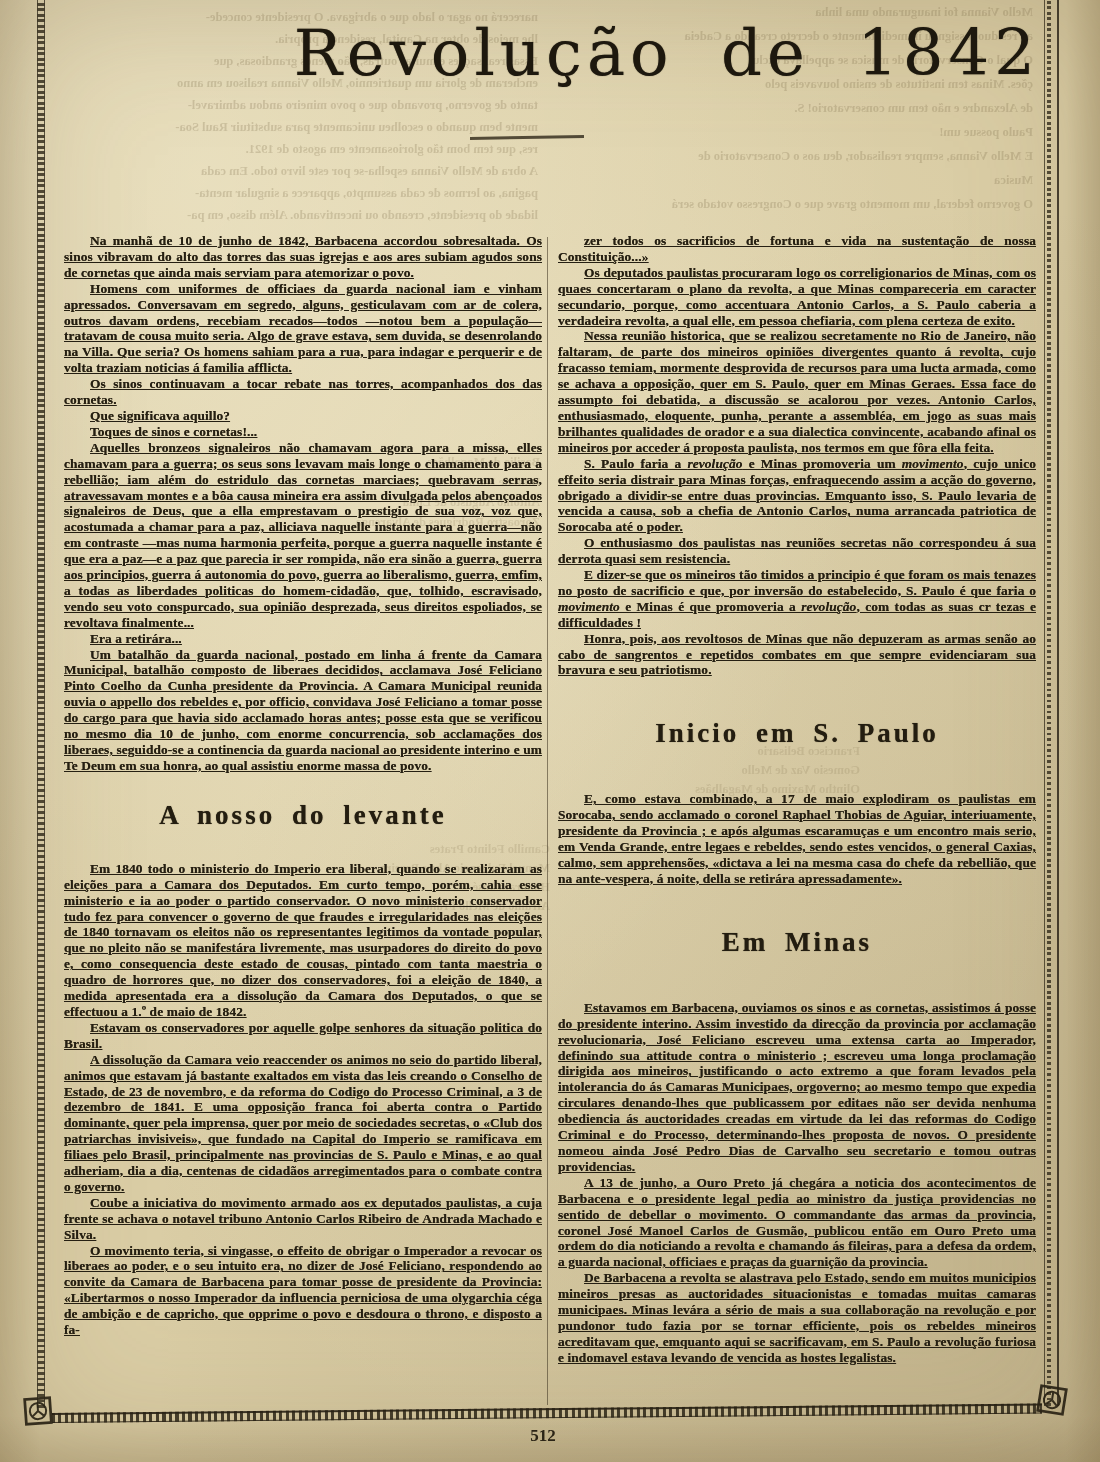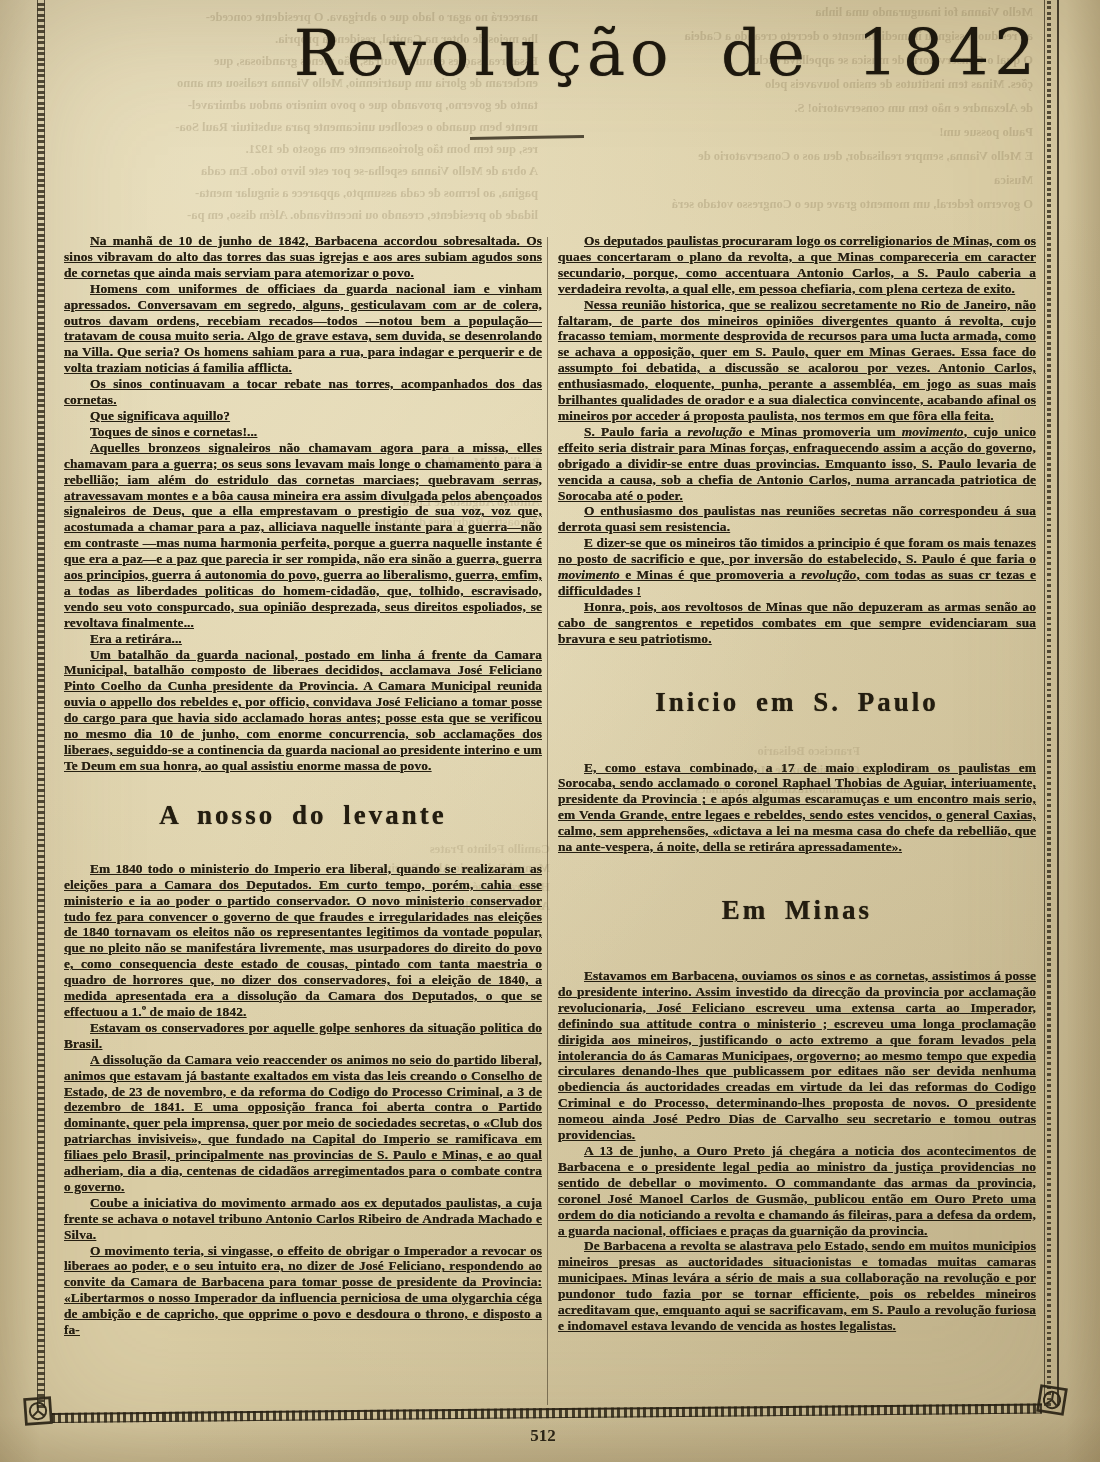--- a/index.html
+++ b/index.html
@@ -205,20 +205,21 @@
         <p>Era a retirára...</p>
         <p>Um batalhão da guarda nacional, postado em linha á frente da Camara Municipal, batalhão composto de liberaes decididos, acclamava José Feliciano Pinto Coelho da Cunha presidente da Provincia. A Camara Municipal reunida ouvia o appello dos rebeldes e, por officio, convidava José Feliciano a tomar posse do cargo para que havia sido acclamado horas antes; posse esta que se verificou no mesmo dia 10 de junho, com enorme concurrencia, sob acclamações dos liberaes, seguiddo-se a continencia da guarda nacional ao presidente interino e um Te Deum em sua honra, ao qual assistiu enorme massa de povo.</p>
         <h2>A nosso do levante</h2>
         <p>Em 1840 todo o ministerio do Imperio era liberal, quando se realizaram as eleições para a Camara dos Deputados.  Em curto tempo, porém, cahia esse ministerio e ia ao poder o partido conservador.  O novo ministerio conservador tudo fez para convencer o governo de que fraudes e irregularidades nas eleições de 1840 tornavam os eleitos não os representantes legitimos da vontade popular, que no pleito não se manifestára livremente, mas usurpadores do direito do povo e, como consequencia deste estado de cousas, pintado com tanta maestria o quadro de horrores que, no dizer dos conservadores, foi a eleição de 1840, a medida apresentada era a dissolução da Camara dos Deputados, o que se effectuou a 1.º de maio de 1842.</p>
         <p>Estavam os conservadores por aquelle golpe senhores da situação politica do Brasil.</p>
         <p>A dissolução da Camara veio reaccender os animos no seio do partido liberal, animos que estavam já bastante exaltados em vista das leis creando o Conselho de Estado, de 23 de novembro, e da reforma do Codigo do Processo Criminal, a 3 de dezembro de 1841. E uma opposição franca foi aberta contra o Partido dominante, quer pela imprensa, quer por meio de sociedades secretas, o «Club dos patriarchas invisiveis», que fundado na Capital do Imperio se ramificava em filiaes pelo Brasil, principalmente nas provincias de S. Paulo e Minas, e ao qual adheriam, dia a dia, centenas de cidadãos arregimentados para o combate contra o governo.</p>
         <p>Coube a iniciativa do movimento armado aos ex deputados paulistas, a cuja frente se achava o notavel tribuno Antonio Carlos Ribeiro de Andrada Machado e Silva.</p>
         <p>O movimento teria, si vingasse, o effeito de obrigar o Imperador a revocar os liberaes ao poder, e o seu intuito era, no dizer de José Feliciano, respondendo ao convite da Camara de Barbacena para tomar posse de presidente da Provincia: «Libertarmos o nosso Imperador da influencia perniciosa de uma olygarchia céga de ambição e de capricho, que opprime o povo e desdoura o throno, e disposto a fa-</p>
       </div>
     <div class="col right">
+        <p>zer todos os sacrificios de fortuna e vida na sustentação de nossa Constituição...»</p>
         <p>Os deputados paulistas procuraram logo os correligionarios de Minas, com os quaes concertaram o plano da revolta, a que Minas compareceria em caracter secundario, porque, como accentuara Antonio Carlos, a S. Paulo caberia a verdadeira revolta, a qual elle, em pessoa chefiaria, com plena certeza de exito.</p>
         <p>Nessa reunião historica, que se realizou secretamente no Rio de Janeiro, não faltaram, de parte dos mineiros opiniões divergentes quanto á revolta, cujo fracasso temiam, mormente desprovida de recursos para uma lucta armada, como se achava a opposição, quer em S. Paulo, quer em Minas Geraes.  Essa face do assumpto foi debatida, a discussão se acalorou por vezes.  Antonio Carlos, enthusiasmado, eloquente, punha, perante a assembléa, em jogo as suas mais brilhantes qualidades de orador e a sua dialectica convincente, acabando afinal os mineiros por acceder á proposta paulista, nos termos em que fôra ella feita.</p>
         <p>S. Paulo faria a <i>revolução</i> e Minas promoveria um <i>movimento</i>, cujo unico effeito seria distrair para Minas forças, enfraquecendo assim a acção do governo, obrigado a dividir-se entre duas provincias.  Emquanto isso, S. Paulo levaria de vencida a causa, sob a chefia de Antonio Carlos, numa arrancada patriotica de Sorocaba até o poder.</p>
         <p>O enthusiasmo dos paulistas nas reuniões secretas não correspondeu á sua derrota quasi sem resistencia.</p>
         <p>E dizer-se que os mineiros tão timidos a principio é que foram os mais tenazes no posto de sacrificio e que, por inversão do estabelecido, S. Paulo é que faria o <i>movimento</i> e Minas é que promoveria a <i>revolução</i>, com todas as suas cr tezas e difficuldades !</p>
         <p>Honra, pois, aos revoltosos de Minas que não depuzeram as armas senão ao cabo de sangrentos e repetidos combates em que sempre evidenciaram sua bravura e seu patriotismo.</p>
         <h2>Inicio em S. Paulo</h2>
         <p>E, como estava combinado, a 17 de maio explodiram os paulistas em Sorocaba, sendo acclamado o coronel Raphael Thobias de Aguiar, interiuamente, presidente da Provincia ; e após algumas escaramuças e um encontro mais serio, em Venda Grande, entre legaes e rebeldes, sendo estes vencidos, o general Caxias, calmo, sem apprehensões, «dictava a lei na mesma casa do chefe da rebellião, que na ante-vespera, á noite, della se retirára apressadamente».</p>
         <h2>Em Minas</h2>
         <p>Estavamos em Barbacena, ouviamos os sinos e as cornetas, assistimos á posse do presidente interino.  Assim investido da direcção da provincia por acclamação revolucionaria, José Feliciano escreveu uma extensa carta ao Imperador, definindo sua attitude contra o ministerio ; escreveu uma longa proclamação dirigida aos mineiros, justificando o acto extremo a que foram levados pela intolerancia do ás Camaras Municipaes, orgoverno; ao mesmo tempo que expedia circulares denando-lhes que publicassem por editaes não ser devida nenhuma obediencia ás auctoridades creadas em virtude da lei das reformas do Codigo Criminal e do Processo, determinando-lhes proposta de novos.  O presidente nomeou ainda José Pedro Dias de Carvalho seu secretario e tomou outras providencias.</p>

